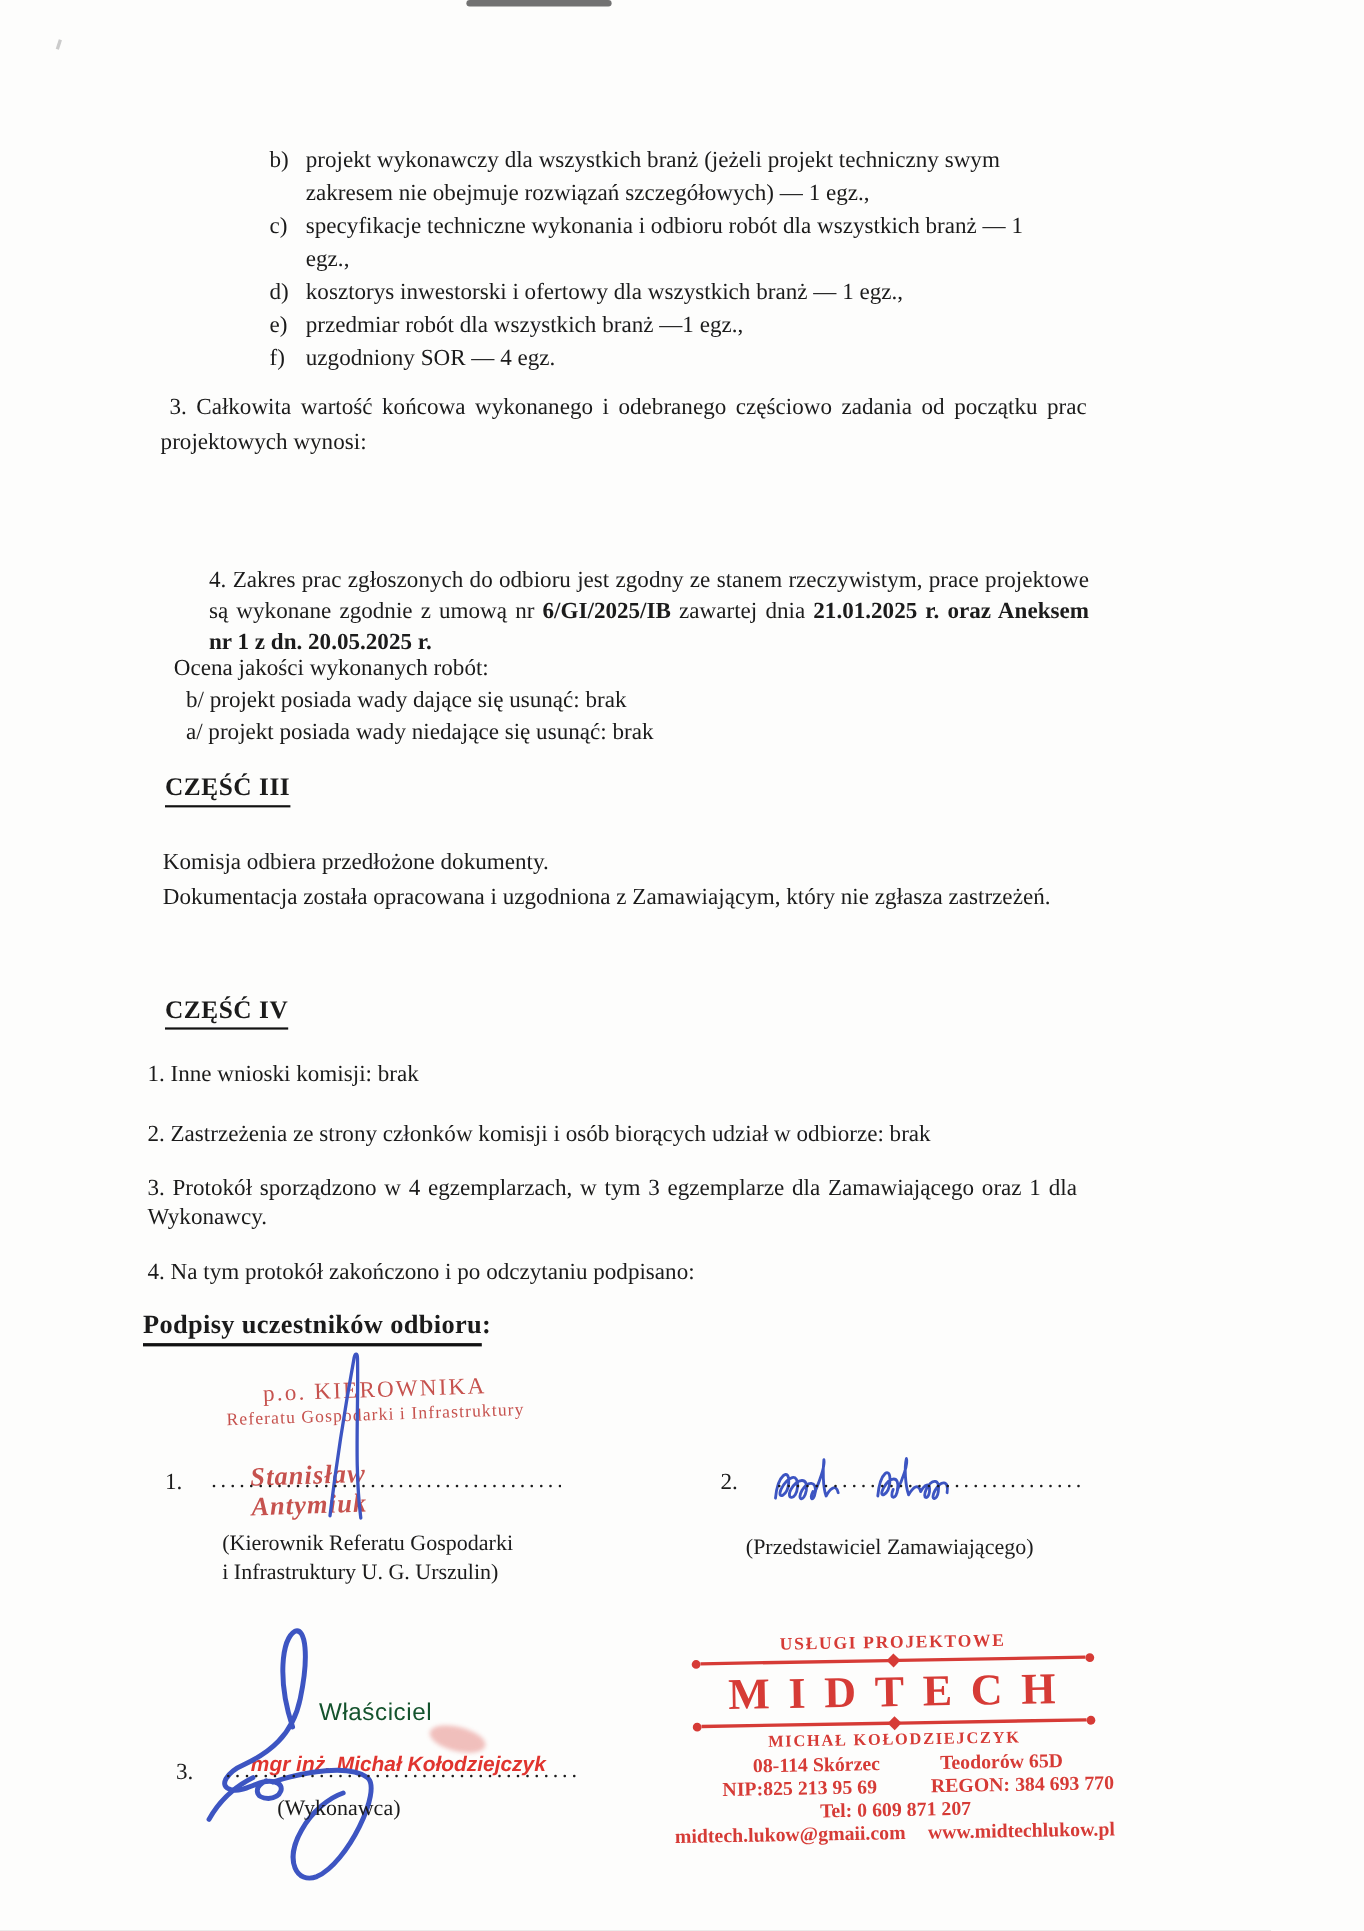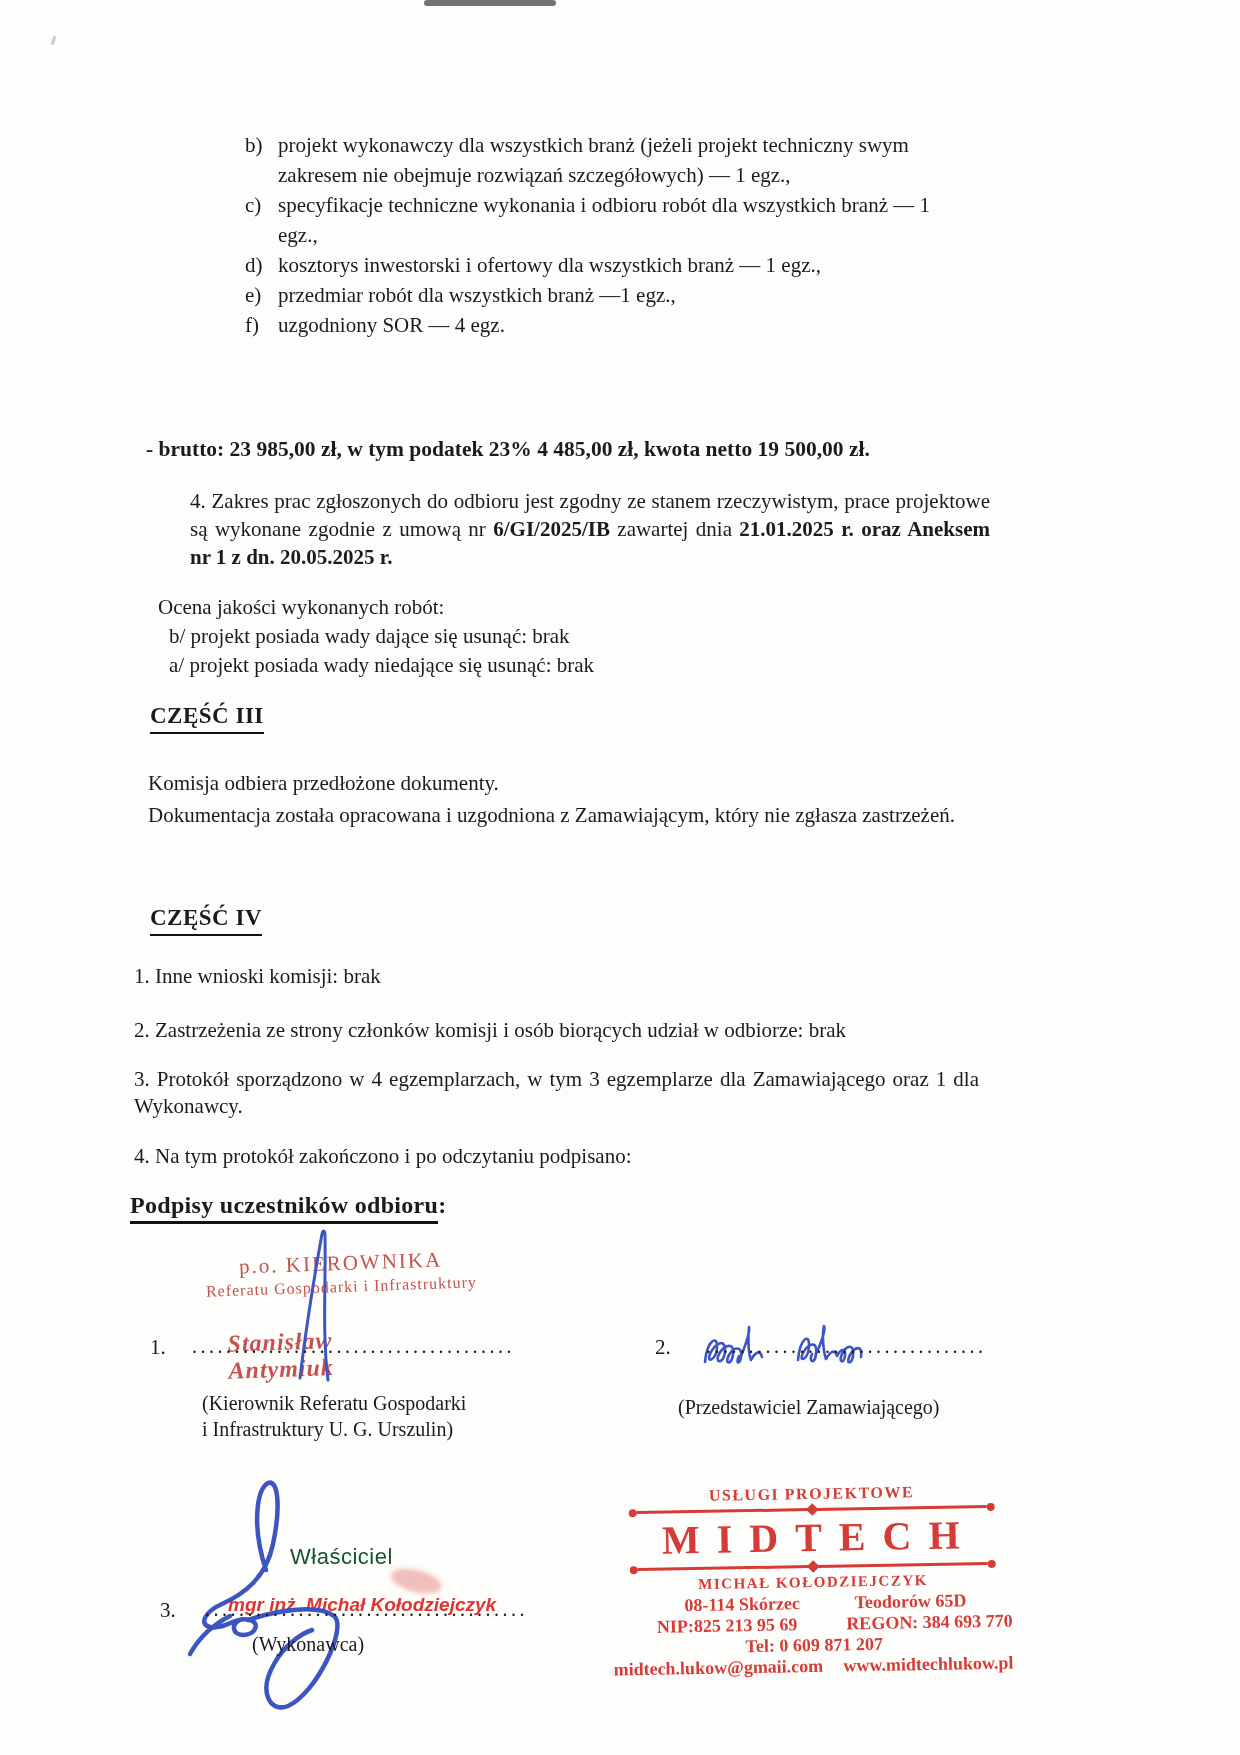--- a/index.html
+++ b/index.html
@@ -16,21 +16,21 @@
   .scan-bar{left:424px;top:0;width:132px;height:6px;background:#4f4f4f;border-radius:3px;opacity:.8;}
   .scan-tick{left:52px;top:36px;width:3px;height:9px;background:#9a9a9a;opacity:.5;transform:rotate(18deg);}
 
   
   .list{left:245px;top:130px;width:707px;font-size:21px;line-height:30px;}
   .li{position:relative;padding-left:33px;}
   .li .letter{position:absolute;left:0;top:0;}
 
   .para3{left:146px;top:353px;width:842px;font-size:21px;line-height:32px;text-indent:8px;}
   .brutto{left:146px;top:435px;width:860px;font-size:21.5px;font-weight:bold;line-height:28px;}
-  .para4{left:190px;top:487px;width:800px;font-size:21px;line-height:28px;}
+  .para4{left:190px;top:513px;width:800px;font-size:21px;line-height:28px;}
 
   .quality{left:158px;top:593px;font-size:21px;line-height:29px;}
   .quality .sub{padding-left:11px;}
 
   .hsec{font-size:23px;font-weight:bold;letter-spacing:.5px;}
   .hsec .u{border-bottom:2.5px solid #121212;padding-bottom:3px;display:inline-block;}
   .h-part3{left:150px;top:703px;}
   .h-part4{left:150px;top:905px;}
 
   .part3-block{left:148px;top:770px;width:840px;font-size:21px;line-height:27px;}
@@ -102,22 +102,22 @@
   <div class="abs scan-tick"></div>
 
   <div class="abs list">
     <div class="li"><span class="letter">b)</span><span>projekt wykonawczy dla wszystkich branż (jeżeli projekt techniczny swym zakresem nie obejmuje rozwiązań szczegółowych) — 1 egz.,</span></div>
     <div class="li"><span class="letter">c)</span><span>specyfikacje techniczne wykonania i odbioru robót dla wszystkich branż — 1 egz.,</span></div>
     <div class="li"><span class="letter">d)</span><span>kosztorys inwestorski i ofertowy dla wszystkich branż — 1 egz.,</span></div>
     <div class="li"><span class="letter">e)</span><span>przedmiar robót dla wszystkich branż —1 egz.,</span></div>
     <div class="li"><span class="letter">f)</span><span>uzgodniony SOR  —  4 egz.</span></div>
   </div>
 
-
-  <div class="abs brutto">- brutto: 23 985,00 zł, w tym podatek 23% 4 485,00 zł, kwota netto 19 500,00 zł.</div>
+  <div class="abs para3 justify">3. Całkowita wartość końcowa wykonanego i odebranego częściowo zadania od początku prac projektowych  wynosi:</div>
+
 
   <div class="abs para4 justify"><span>4. Zakres prac zgłoszonych do odbioru jest zgodny ze stanem rzeczywistym, prace projektowe są wykonane zgodnie z umową nr </span><span class="bold">6/GI/2025/IB</span><span> zawartej dnia </span><span class="bold">21.01.2025 r.</span><span> </span><span class="bold">oraz Aneksem nr 1 z dn. 20.05.2025 r.</span></div>
 
   <div class="abs quality">
     <div>Ocena jakości wykonanych robót:</div>
     <div class="sub">b/ projekt posiada wady dające się usunąć: brak</div>
     <div class="sub">a/ projekt posiada wady niedające się usunąć: brak</div>
   </div>
 
   <div class="abs hsec h-part3"><span class="u">CZĘŚĆ III</span></div>

